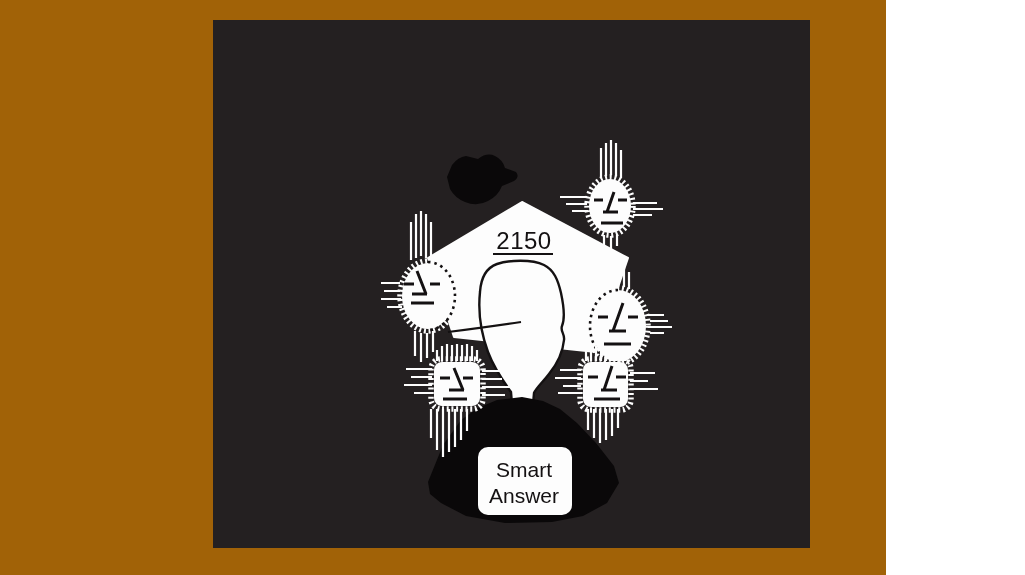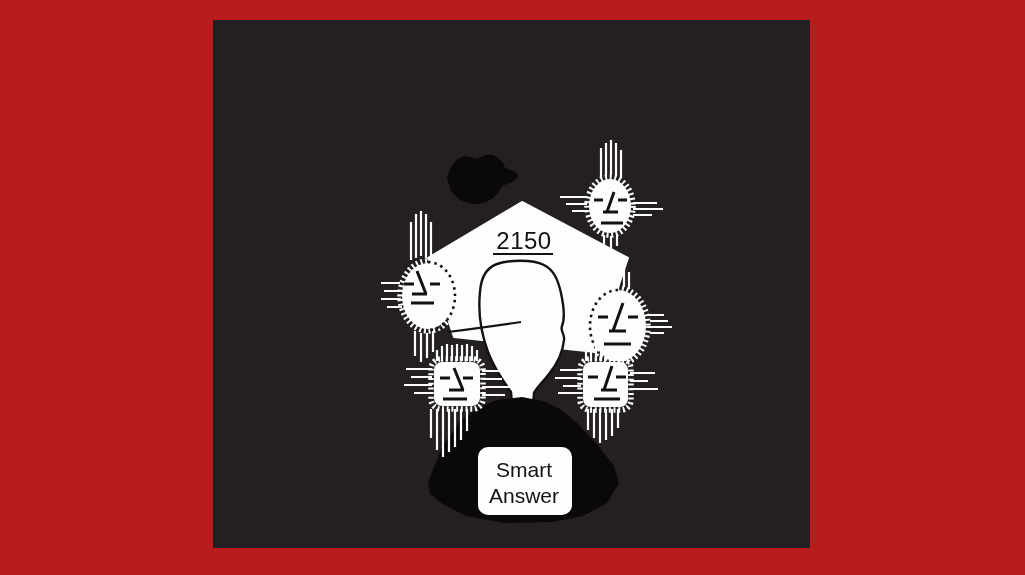--- a/index.html
+++ b/index.html
@@ -1,19 +1,19 @@
 <!DOCTYPE html>
 <html><head>
 <meta charset="utf-8">
 <style>
   html,body{margin:0;padding:0;background:#ffffff;}
   .stage{
     position:relative;
-    width:1025px;height:575px;
-    background:#b91c1c;
+    width:886px;height:575px;
+    background:#a16207;
     overflow:hidden;
     font-family:"Liberation Sans", sans-serif;
   }
   .stage svg{position:absolute;left:0;top:0;}
   .year-label{
     font-family:"Liberation Sans", sans-serif;
     font-size:24px;
     letter-spacing:0.5px;
     fill:#141112;
   }

